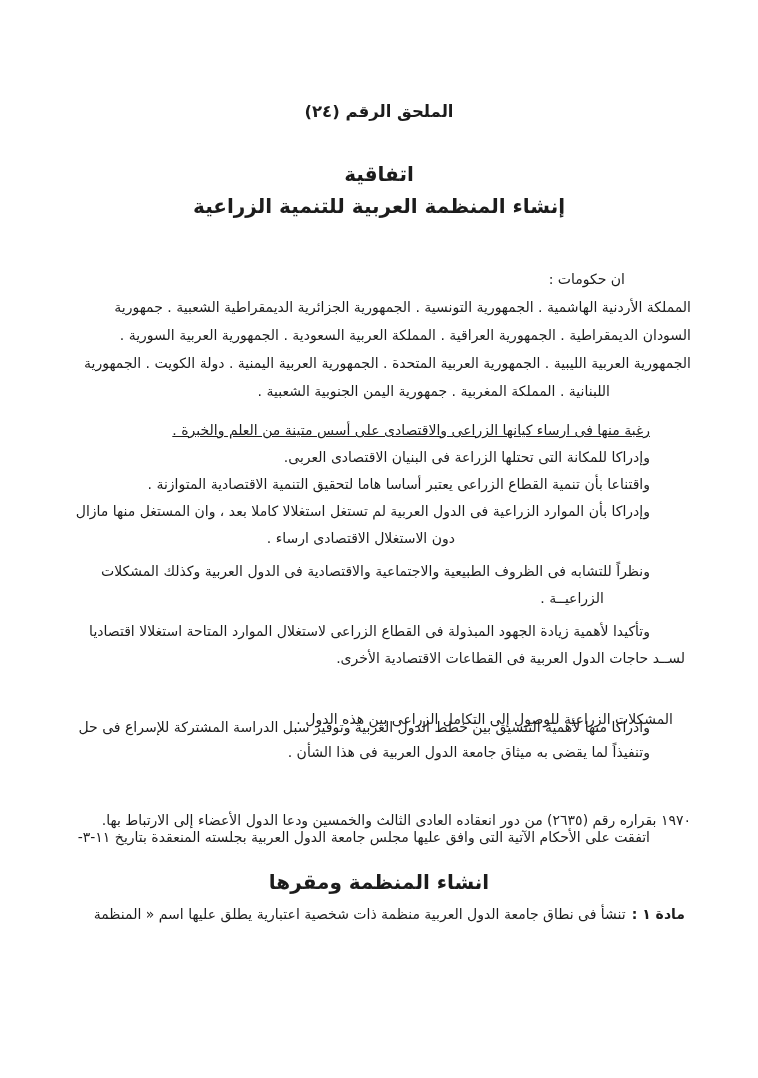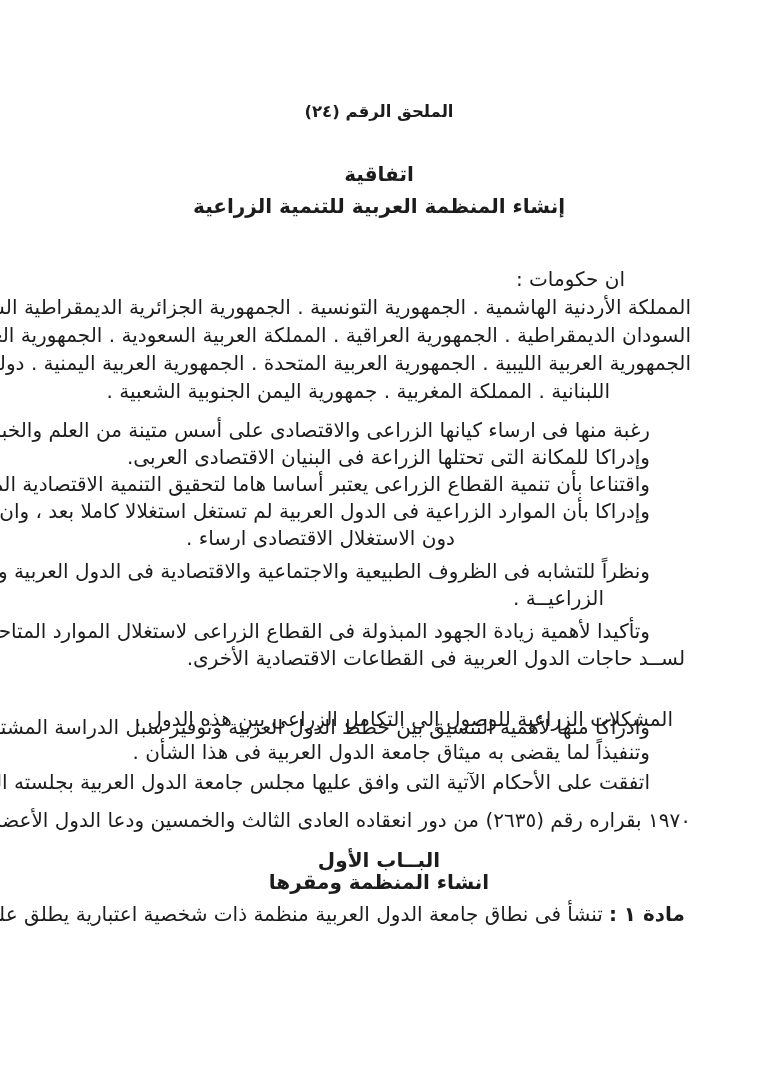--- a/index.html
+++ b/index.html
@@ -16,21 +16,21 @@
     overflow: hidden;
     direction: rtl;
     font-family: "DejaVu Sans", sans-serif;
     color: #1c1c1c;
   }
   .line {
     position: absolute;
     white-space: nowrap;
     direction: rtl;
     text-align: center;
-    font-size: 20px;
+    font-size: 14px;
     line-height: 22px;
     color: #1c1c1c;
   }
   .centered {
     left: 0;
     right: 0 !important;
     text-align: center;
   }
   .h-lg {
     font-weight: bold;
@@ -56,40 +56,39 @@
 
   <div class="line centered h-md" style="top:195px;">إنشاء المنظمة العربية للتنمية الزراعية</div>
 
   <div class="line" style="top:268px; right:133px;">ان حكومات :</div>
 
   <div class="line" style="top:296px; right:67px;">المملكة الأردنية الهاشمية . الجمهورية التونسية . الجمهورية الجزائرية الديمقراطية الشعبية . جمهورية</div>
   <div class="line" style="top:324px; right:67px;">السودان الديمقراطية . الجمهورية العراقية . المملكة العربية السعودية . الجمهورية العربية السورية .</div>
   <div class="line" style="top:352px; right:67px;">الجمهورية العربية الليبية . الجمهورية العربية المتحدة . الجمهورية العربية اليمنية . دولة الكويت . الجمهورية</div>
   <div class="line" style="top:380px; right:148px;">اللبنانية . المملكة المغربية . جمهورية اليمن الجنوبية الشعبية .</div>
 
-  <div class="line" style="top:419px; right:108px;">رغبة منها فى ارساء كيانها الزراعى والاقتصادى على أسس متينة من العلم والخبرة .</div>
+  <div class="line" style="top:419px; right:108px;text-decoration:underline;">رغبة منها فى ارساء كيانها الزراعى والاقتصادى على أسس متينة من العلم والخبرة .</div>
   <div class="line" style="top:446px; right:108px;">وإدراكا للمكانة التى تحتلها الزراعة فى البنيان الاقتصادى العربى.</div>
   <div class="line" style="top:473px; right:108px;">واقتناعا بأن تنمية القطاع الزراعى يعتبر أساسا هاما لتحقيق التنمية الاقتصادية المتوازنة .</div>
   <div class="line" style="top:500px; right:108px;">وإدراكا بأن الموارد الزراعية فى الدول العربية لم تستغل استغلالا كاملا بعد ، وان المستغل منها مازال</div>
   <div class="line" style="top:527px; right:303px;">دون الاستغلال الاقتصادى ارساء .</div>
 
   <div class="line" style="top:560px; right:108px;">ونظراً للتشابه فى الظروف الطبيعية والاجتماعية والاقتصادية فى الدول العربية وكذلك المشكلات</div>
   <div class="line" style="top:587px; right:154px;">الزراعيــة .</div>
 
   <div class="line" style="top:620px; right:108px;">وتأكيدا لأهمية زيادة الجهود المبذولة فى القطاع الزراعى لاستغلال الموارد المتاحة استغلالا اقتصاديا</div>
   <div class="line" style="top:647px; right:73px;">لســد حاجات الدول العربية فى القطاعات الاقتصادية الأخرى.</div>
 
   <div class="line" style="top:716px; right:108px;">وادراكا منها لأهمية التنسيق بين خطط الدول العربية وتوفير سبل الدراسة المشتركة للإسراع فى حل</div>
   <div class="line" style="top:708px; right:85px;">المشكلات الزراعية للوصول إلى التكامل الزراعى بين هذه الدول .</div>
 
   <div class="line" style="top:741px; right:108px;">وتنفيذاً لما يقضى به ميثاق جامعة الدول العربية فى هذا الشأن .</div>
 
-  <div class="line" style="top:771px; right:108px;">اتفقت على الأحكام الآتية التى وافق عليها مجلس جامعة الدول العربية بجلسته المنعقدة بتاريخ ١١-٣-</div>
+  <div class="line" style="top:826px; right:108px;">اتفقت على الأحكام الآتية التى وافق عليها مجلس جامعة الدول العربية بجلسته المنعقدة بتاريخ ١١-٣-</div>
   <div class="line" style="top:809px; right:67px;">١٩٧٠ بقراره رقم (٢٦٣٥) من دور انعقاده العادى الثالث والخمسين ودعا الدول الأعضاء إلى الارتباط بها.</div>
 
-  <div class="line centered h-md" style="top:849px;">البــاب الأول</div>
   <div class="line centered h-md" style="top:871px;">انشاء المنظمة ومقرها</div>
 
   <div class="line" style="top:903px; right:73px;">
     <span class="bold-label">مادة ١ :</span><span>تنشأ فى نطاق جامعة الدول العربية منظمة ذات شخصية اعتبارية يطلق عليها اسم « المنظمة</span>
   </div>
 
 </div>
 
 </body></html>

